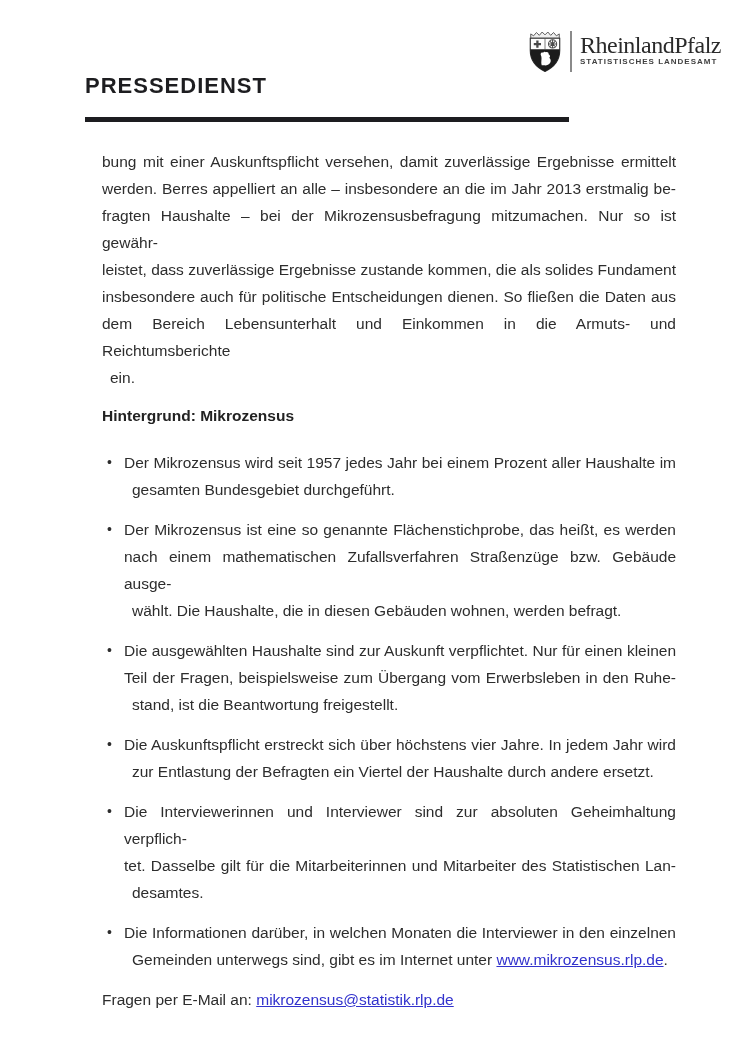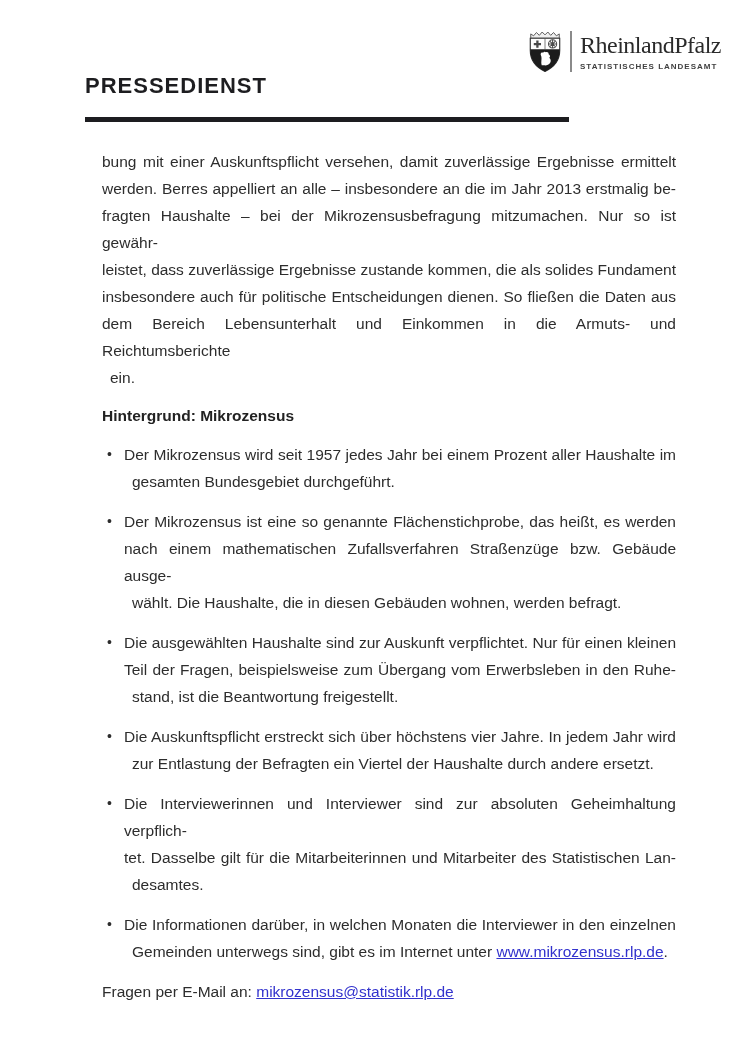--- a/index.html
+++ b/index.html
@@ -11,37 +11,37 @@
   .logo { position:absolute; top:30px; left:526px; display:flex; align-items:flex-start; }
   .crest { width:38px; height:43px; flex:0 0 38px; }
   .logo-divider { width:2px; height:41px; background:#8a8a8a; margin:1px 8px 0 6px; }
   .logo-text { padding-top:3px; }
   .wordmark {
     font-family:"Liberation Serif", serif; font-size:24px; line-height:24px;
     color:#2a2a2a; letter-spacing:-0.5px; white-space:nowrap;
   }
   .logo-sub {
     font-size:8px; font-weight:700; letter-spacing:1px; color:#414141;
-    margin-top:5px; white-space:nowrap;
+    white-space:nowrap;
   }
   .title {
     position:absolute; left:85px; top:73px; margin:0;
     font-size:22px; font-weight:700; letter-spacing:1px; color:#1d1d20;
   }
   .rule { position:absolute; left:85px; top:117px; width:484px; height:5px; background:#1d1d20; }
   
   .content {
     position:absolute; left:102px; top:148px; width:574px;
     font-size:15.5px; line-height:27px;
   }
   .line { display:block; }
   .j { text-align:justify; text-align-last:justify; }
   .l { text-align:left;margin-left:8px; }
   .intro { margin:0 0 11px 0; }
-  .heading { font-size:15.5px; line-height:27px; font-weight:700; color:#222; margin:0 0 12px 0; }
+  .heading { font-size:15.5px; line-height:27px; font-weight:700; color:#222; margin:0 0 20px 0; }
   .bullet { display:flex; margin:0 0 13px 0; }
   .dot {
     flex:0 0 22px; width:22px; box-sizing:border-box; padding-left:5px;
     font-size:14px; line-height:27px; color:#2d2d2d;
   }
   .bullet-lines { flex:1 1 auto; min-width:0; }
   .contact { margin:0; }
   a.link { color:var(--link-blue,#3232cd); text-decoration:underline; cursor:pointer; }
 </style>
 </head>

